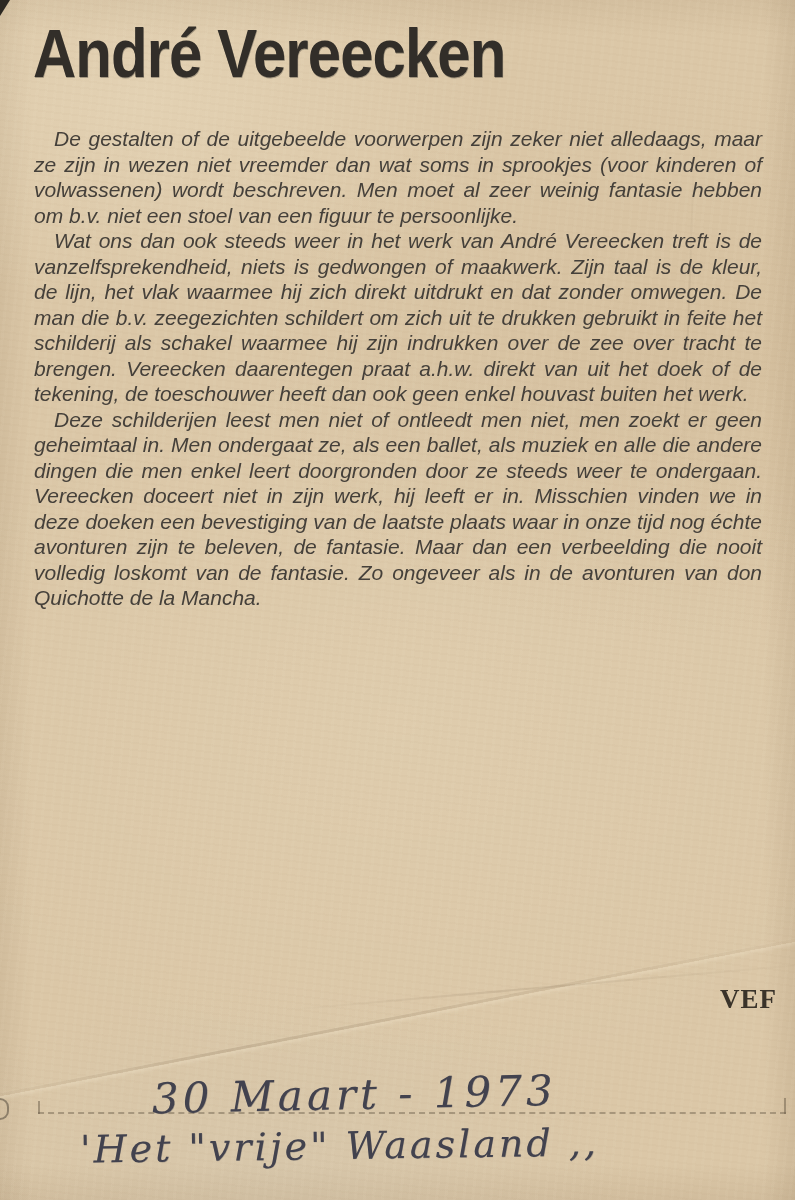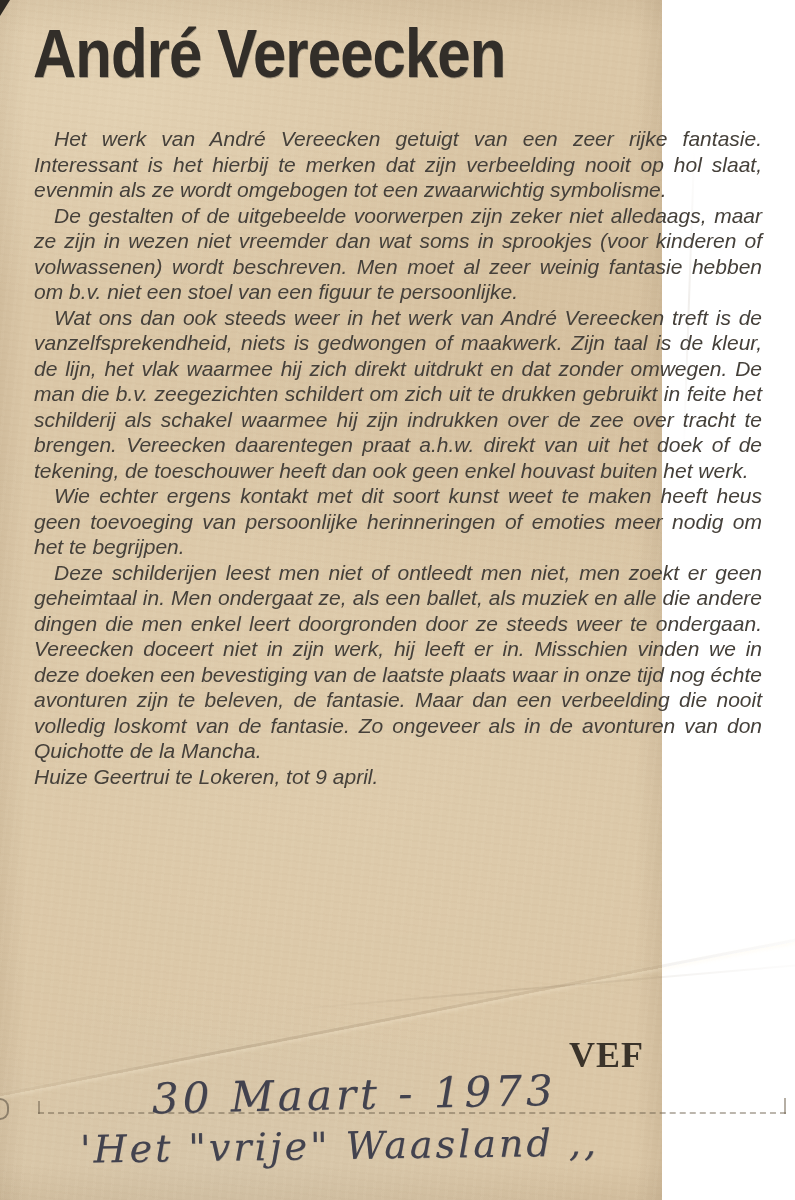--- a/index.html
+++ b/index.html
@@ -1,20 +1,20 @@
 <!DOCTYPE html>
 <html><head>
 <meta charset="utf-8">
 <style>
   html, body { margin: 0; padding: 0; }
   body { width: 795px; height: 1200px; overflow: hidden; }
 
   .page {
     position: relative;
-    width: 662px;
+    width: 795px;
     height: 1200px;
     background-color: #dbc7a7;
     background-image:
       radial-gradient(ellipse 500px 300px at 18% 8%,  rgba(250,240,215,0.25), rgba(250,240,215,0) 70%),
       radial-gradient(ellipse 600px 400px at 85% 30%, rgba(170,140,100,0.12), rgba(170,140,100,0) 70%),
       radial-gradient(ellipse 700px 500px at 50% 60%, rgba(255,248,225,0.10), rgba(255,248,225,0) 75%),
       radial-gradient(ellipse 520px 260px at 35% 97%, rgba(200,195,180,0.22), rgba(200,195,180,0) 70%),
       linear-gradient(90deg, rgba(120,95,65,0.10) 0%, rgba(120,95,65,0) 4%, rgba(120,95,65,0) 96%, rgba(120,95,65,0.12) 100%),
       linear-gradient(180deg, rgba(120,95,65,0.08) 0%, rgba(120,95,65,0) 3%, rgba(120,95,65,0) 97%, rgba(120,95,65,0.10) 100%);
     font-family: "Liberation Sans", sans-serif;
@@ -79,24 +79,24 @@
     font-style: italic;
     font-size: 21px;
     line-height: 25.5px;
     color: #45403a;
     text-align: justify;
   }
   .article-body p { margin: 0; text-indent: 20px; }
   .article-body p.no-indent { text-indent: 0; text-align: left; }
 
   .byline {
-    position: absolute; right: 18px; top: 1034px;
+    position: absolute; right: 18px; top: 984px;
     font-family: "Liberation Serif", serif;
     font-weight: bold;
-    font-size: 36px;
+    font-size: 27px;
     letter-spacing: 1px;
     color: #3a332a;
     text-align: right;
   }
 
   .pencil-rule {
     position: absolute; left: 38px; top: 1112px; width: 748px; height: 0;
     border-top: 2px dashed rgba(107,93,74,0.45);
   }
   .pencil-rule .tick { position: absolute; width: 0; height: 13px; top: -13px; border-left: 2px solid rgba(107,93,74,0.50); }
@@ -132,26 +132,23 @@
   <div class="grain"></div>
   <div class="crease crease-1"></div>
   <div class="crease crease-2"></div>
   <div class="crease crease-3"></div>
   <div class="corner-mark"></div>
   <div class="edge-mark"></div>
 
   <h1 class="headline">André Vereecken</h1>
 
   <div class="article-body">
-    <p>Het werk van André Vereecken getuigt van een zeer rijke fantasie. Interessant is het hierbij te merken dat zijn verbeelding nooit op hol slaat, evenmin als ze wordt omgebogen tot een zwaarwichtig symbolisme.</p>
     <p>De gestalten of de uitgebeelde voorwerpen zijn zeker niet alledaags, maar ze zijn in wezen niet vreemder dan wat soms in sprookjes (voor kinderen of volwassenen) wordt beschreven. Men moet al zeer weinig fantasie hebben om b.v. niet een stoel van een figuur te persoonlijke.</p>
     <p>Wat ons dan ook steeds weer in het werk van André Vereecken treft is de vanzelfsprekendheid, niets is gedwongen of maakwerk. Zijn taal is de kleur, de lijn, het vlak waarmee hij zich direkt uitdrukt en dat zonder omwegen. De man die b.v. zeegezichten schildert om zich uit te drukken gebruikt in feite het schilderij als schakel waarmee hij zijn indrukken over de zee over tracht te brengen. Vereecken daarentegen praat a.h.w. direkt van uit het doek of de tekening, de toeschouwer heeft dan ook geen enkel houvast buiten het werk.</p>
-    <p>Wie echter ergens kontakt met dit soort kunst weet te maken heeft heus geen toevoeging van persoonlijke herinneringen of emoties meer nodig om het te begrijpen.</p>
     <p>Deze schilderijen leest men niet of ontleedt men niet, men zoekt er geen geheimtaal in. Men ondergaat ze, als een ballet, als muziek en alle die andere dingen die men enkel leert doorgronden door ze steeds weer te ondergaan. Vereecken doceert niet in zijn werk, hij leeft er in. Misschien vinden we in deze doeken een bevestiging van de laatste plaats waar in onze tijd nog échte avonturen zijn te beleven, de fantasie. Maar dan een verbeelding die nooit volledig loskomt van de fantasie. Zo ongeveer als in de avonturen van don Quichotte de la Mancha.</p>
-    <p class="no-indent">Huize Geertrui te Lokeren, tot 9 april.</p>
   </div>
 
   <div class="byline">VEF</div>
 
   <div class="pencil-rule">
     <span class="tick left"></span>
     <span class="tick right"></span>
   </div>
 
   <div class="hand hand-date">30 Maart - 1973</div>

